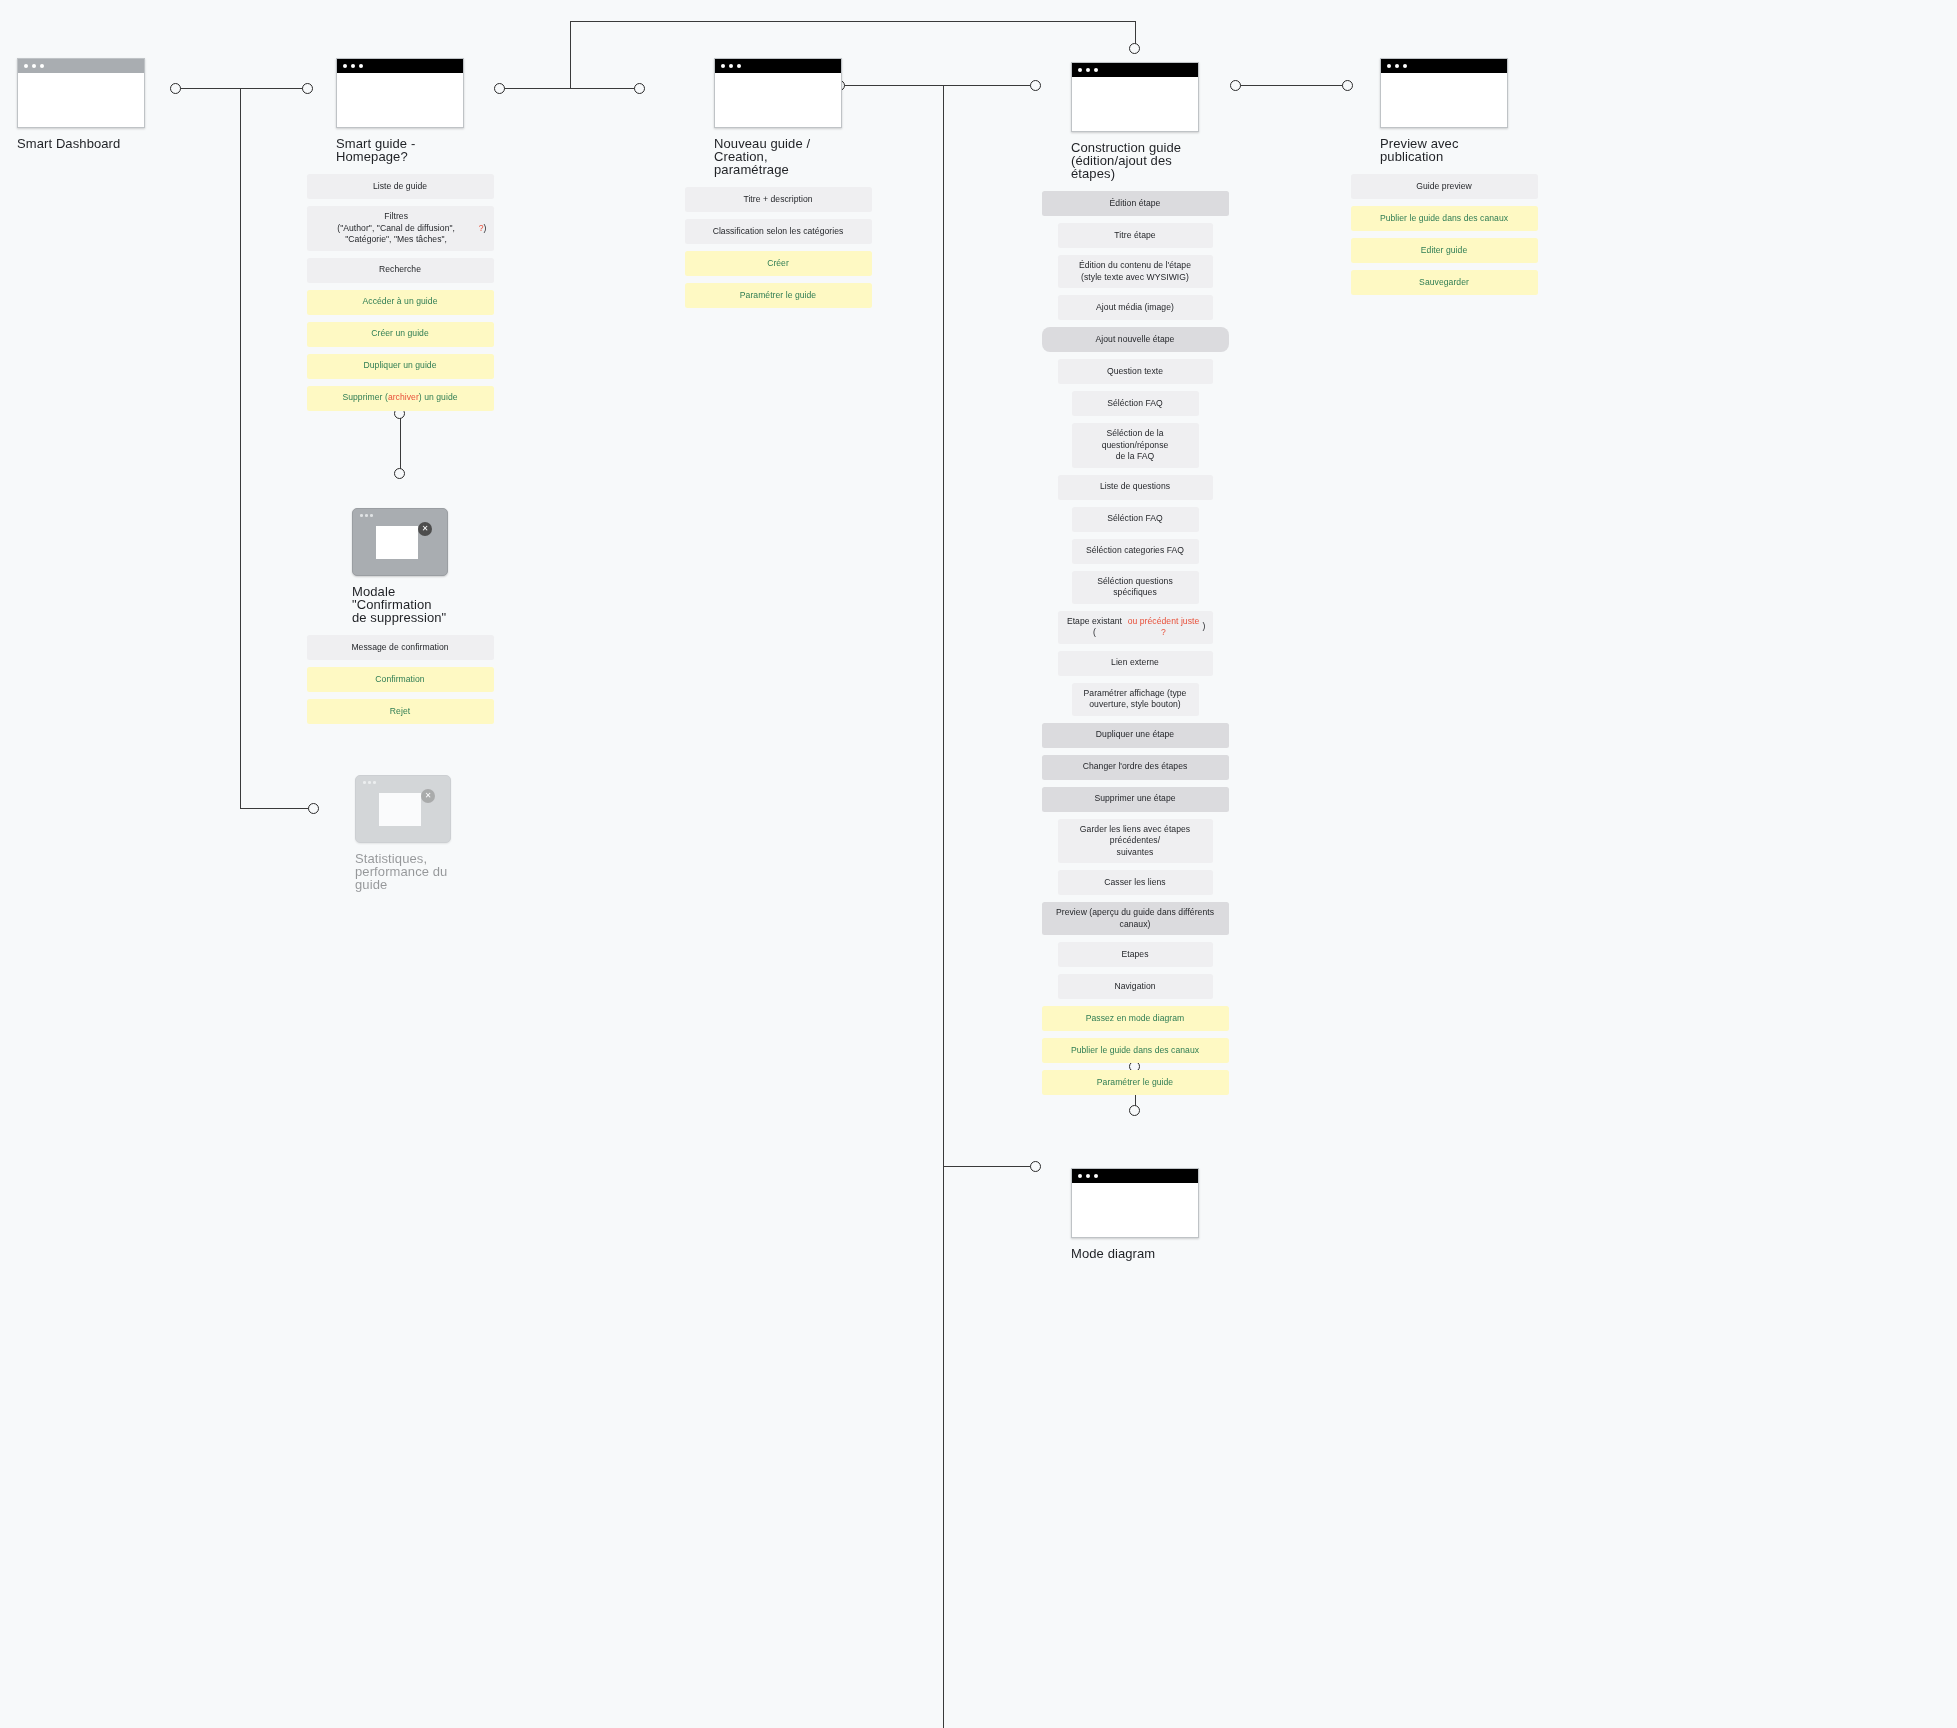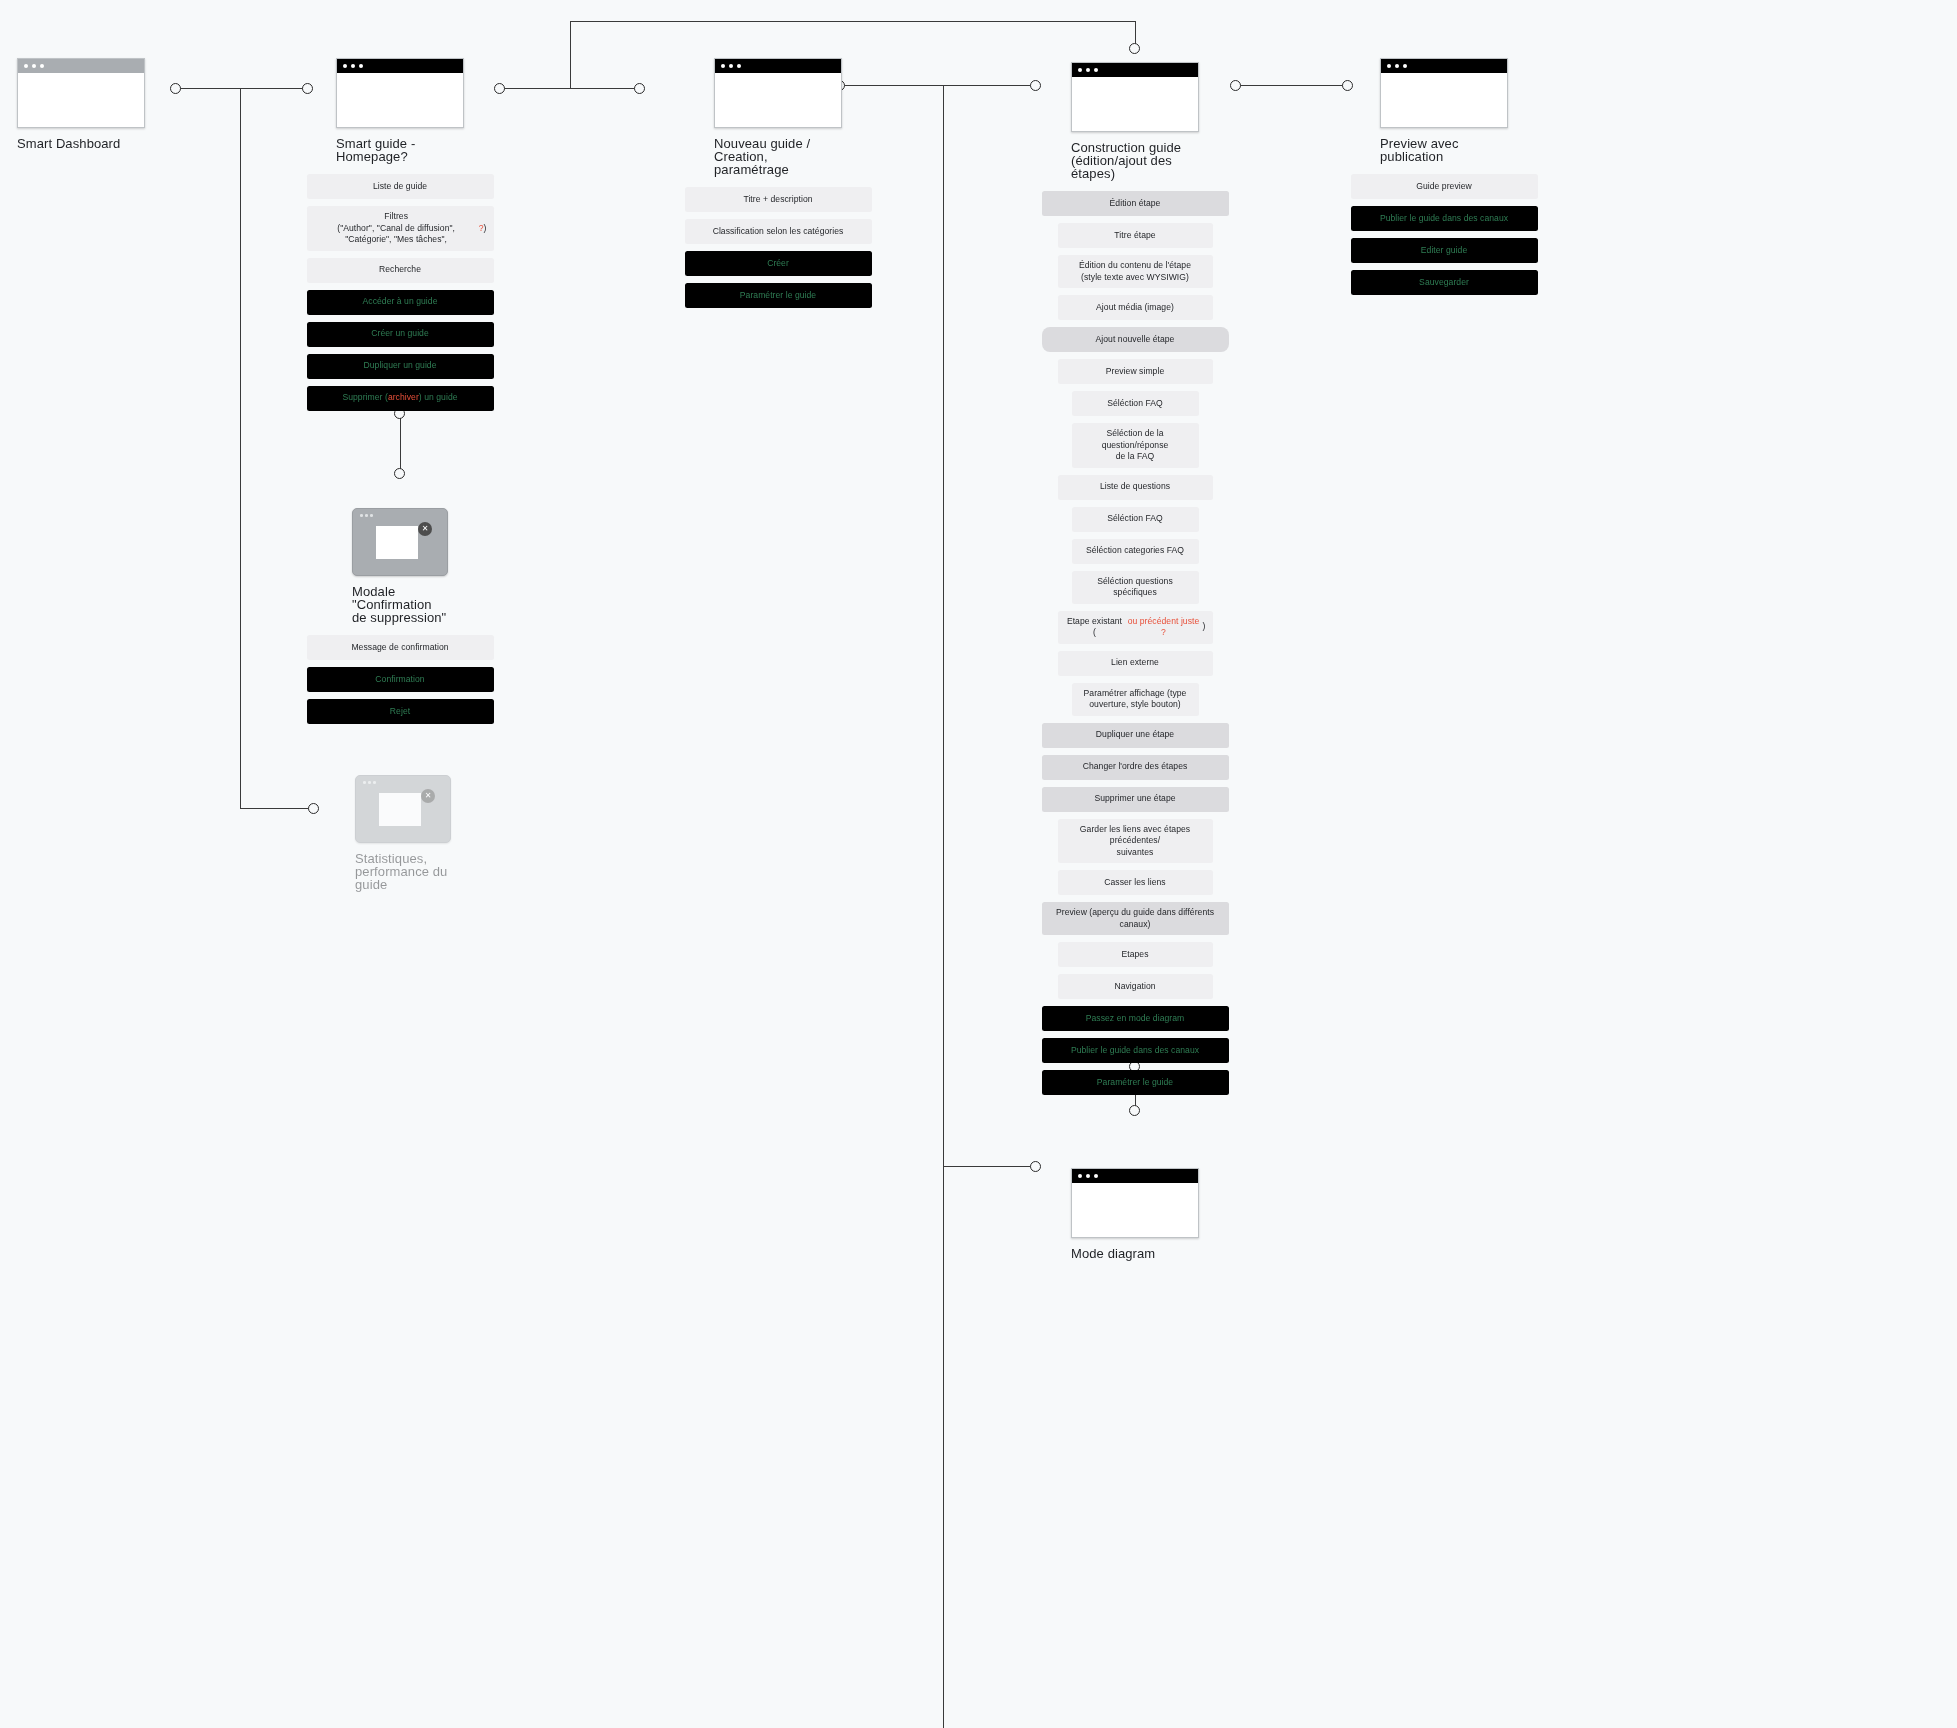--- a/index.html
+++ b/index.html
@@ -64,21 +64,21 @@
   }
 
   .items{margin-top:11px;display:flex;flex-direction:column;gap:7px;align-items:center;}
   .item{
     box-sizing:border-box;background:#efeff1;border-radius:2.5px;
     min-height:25px;display:flex;align-items:center;justify-content:center;
     text-align:center;font-size:8.6px;line-height:11.5px;color:#1f2125;
     padding:5px 7px;letter-spacing:.05px;
   }
   .item.lvl0{background:#dbdbde;}
-  .item.green{background:#000000;color:#2f7d54;}
+  .item.green{background:#fef9c3;color:#2f7d54;}
   .red{color:#e8503a;}
 </style>
 </head>
 <body>
 
 <div id="canvas">
 
   <div class="edge h" style="left:176px;top:88px;width:127px;"></div>
   <div class="dot" style="left:170px;top:83px;"></div>
   <div class="dot" style="left:302px;top:83px;"></div>
@@ -204,21 +204,21 @@
           <i></i>
         </div>
     </div>
     <div class="caption">Construction guide (édition/ajout des étapes)</div>
     <div class="items">
         <div class="item lvl0" style="width: 187px;">Édition étape</div>
         <div class="item " style="width: 155px;">Titre étape</div>
         <div class="item " style="width: 155px;">Édition du contenu de l'étape<br>(style texte avec WYSIWIG)</div>
         <div class="item " style="width: 155px;">Ajout média (image)</div>
         <div class="item lvl0" style="width: 187px; border-radius: 8px;">Ajout nouvelle étape</div>
-        <div class="item " style="width: 155px;">Preview simple</div>
+        <div class="item " style="width: 155px;">Question texte</div>
         <div class="item " style="width: 127px;">Séléction FAQ</div>
         <div class="item " style="width: 127px;">Séléction de la question/réponse<br>de la FAQ</div>
         <div class="item " style="width: 155px;">Liste de questions</div>
         <div class="item " style="width: 127px;">Séléction FAQ</div>
         <div class="item " style="width: 127px;">Séléction categories FAQ</div>
         <div class="item " style="width: 127px;">Séléction questions spécifiques</div>
         <div class="item " style="width: 155px;">Etape existant (<span class="red">ou précédent juste ?</span>)</div>
         <div class="item " style="width: 155px;">Lien externe</div>
         <div class="item " style="width: 127px;">Paramétrer affichage (type<br>ouverture, style bouton)</div>
         <div class="item lvl0" style="width: 187px;">Dupliquer une étape</div>

